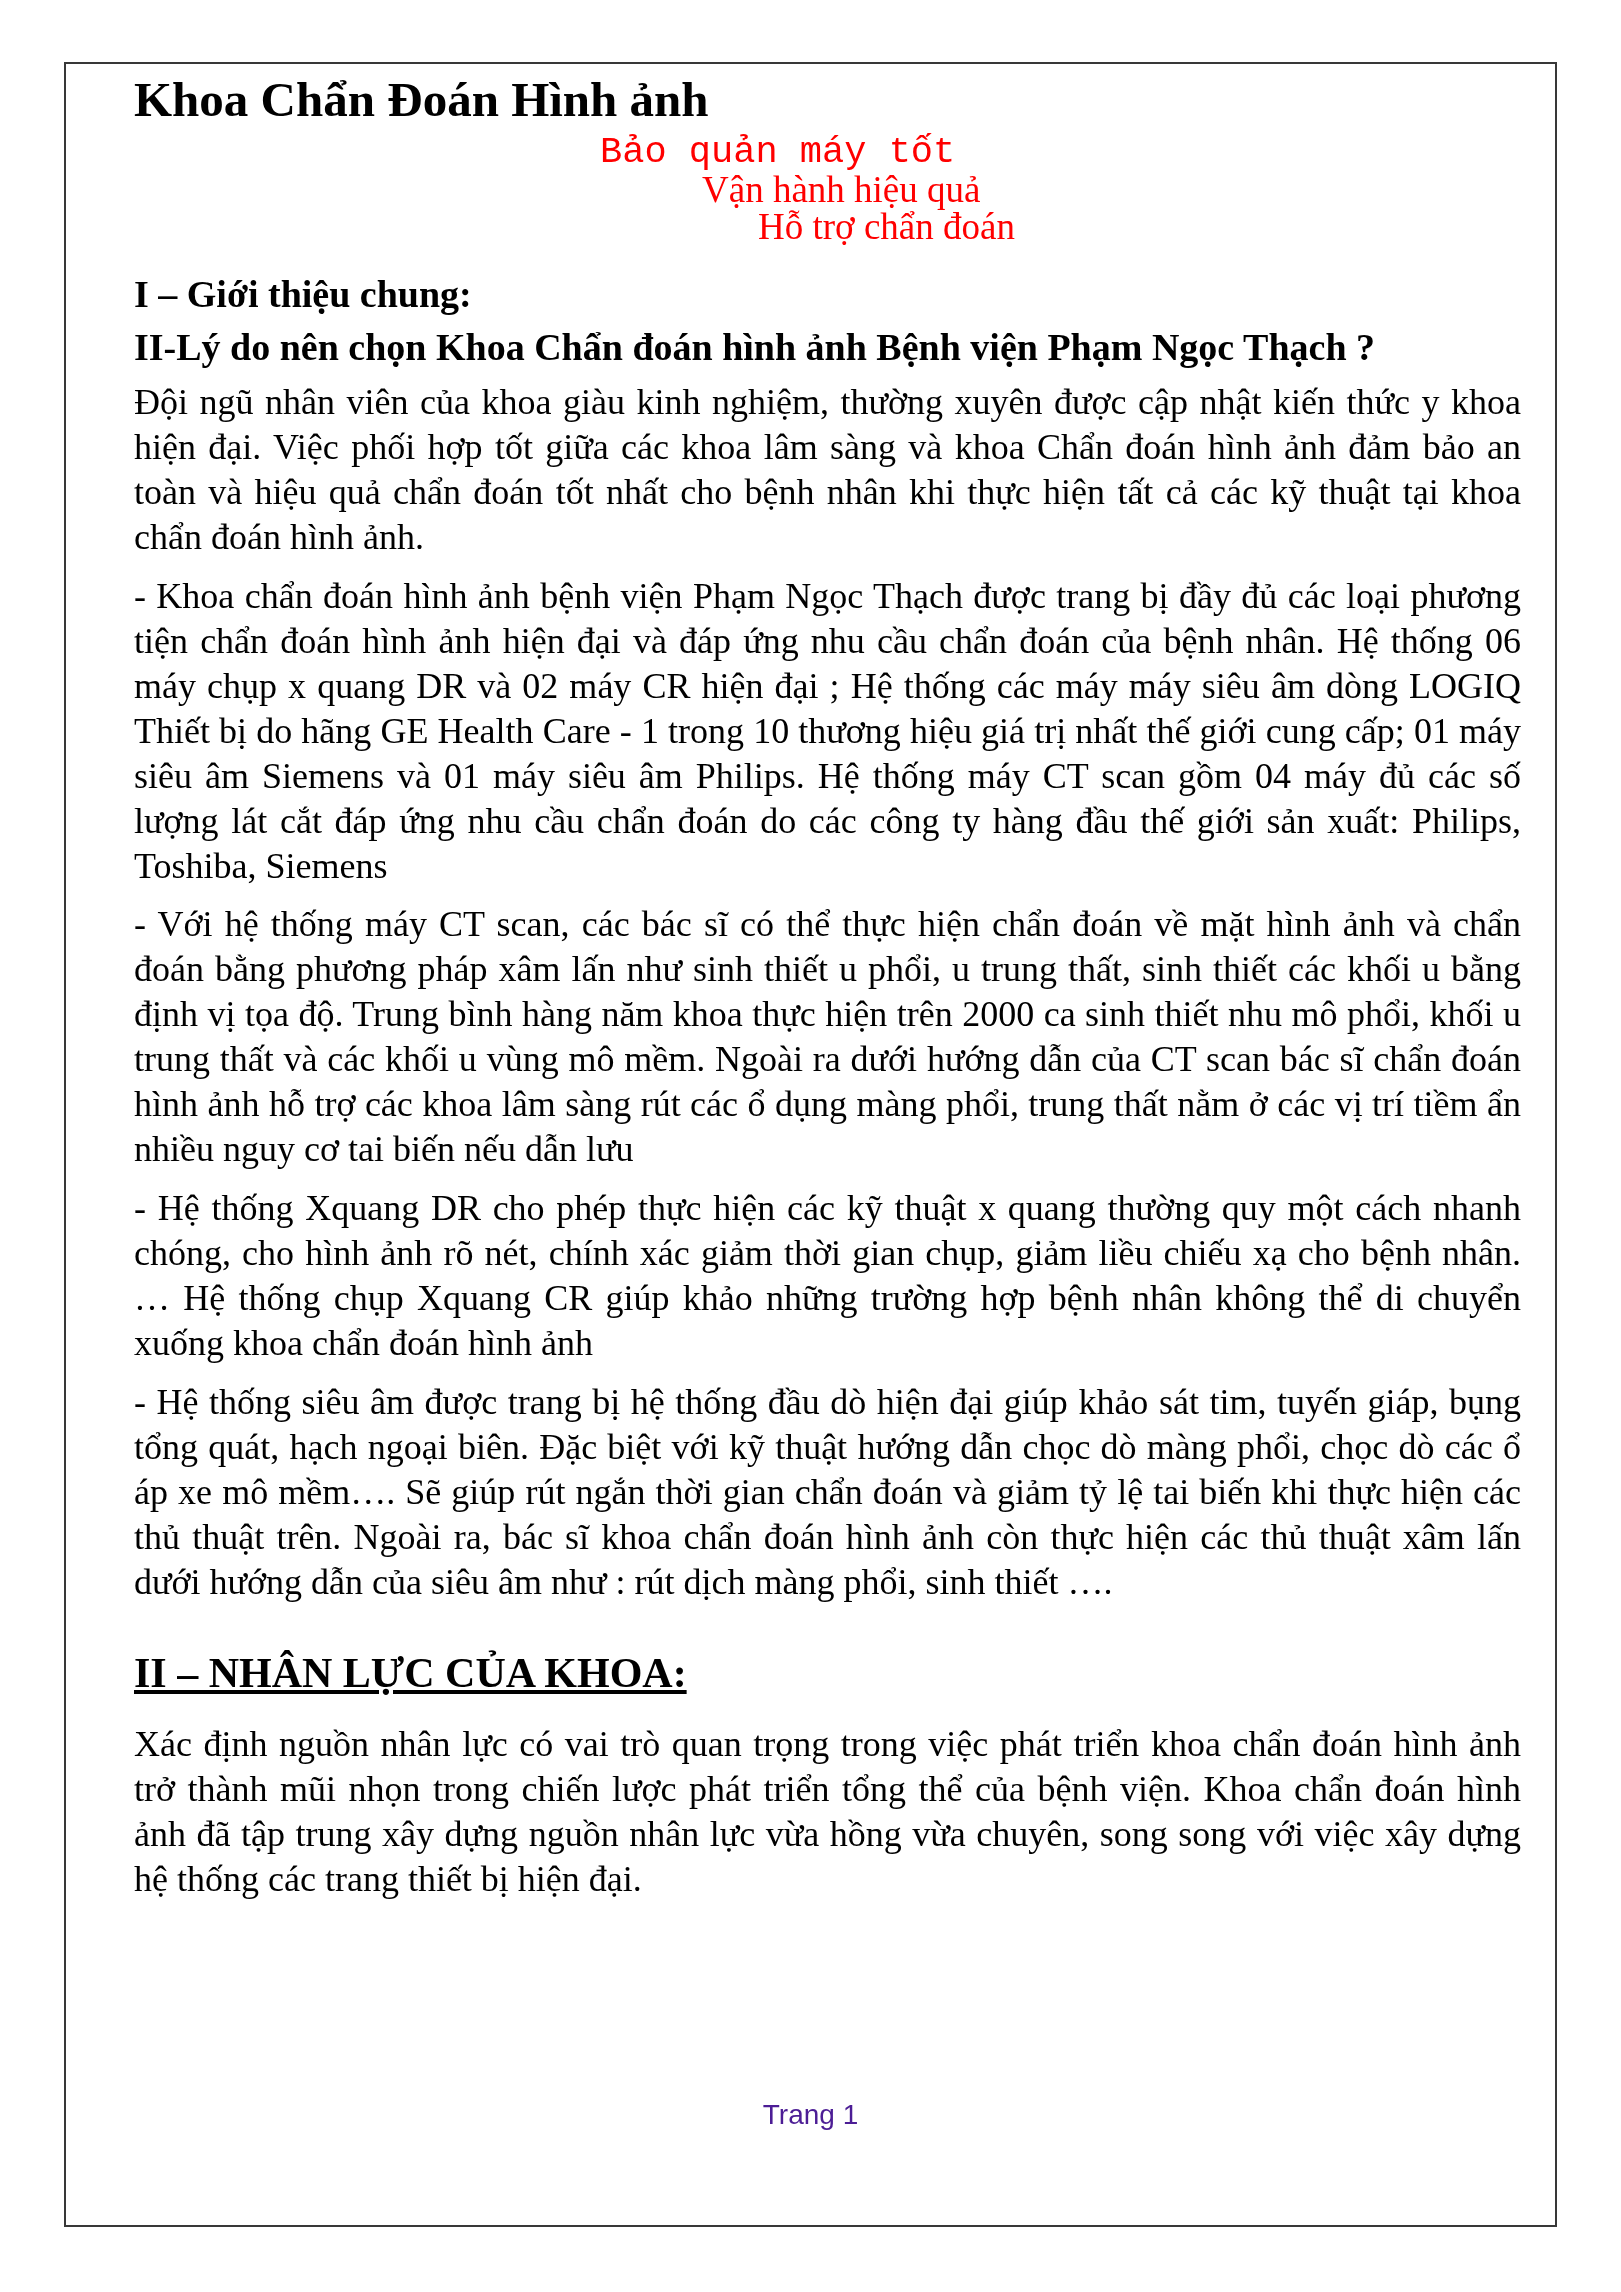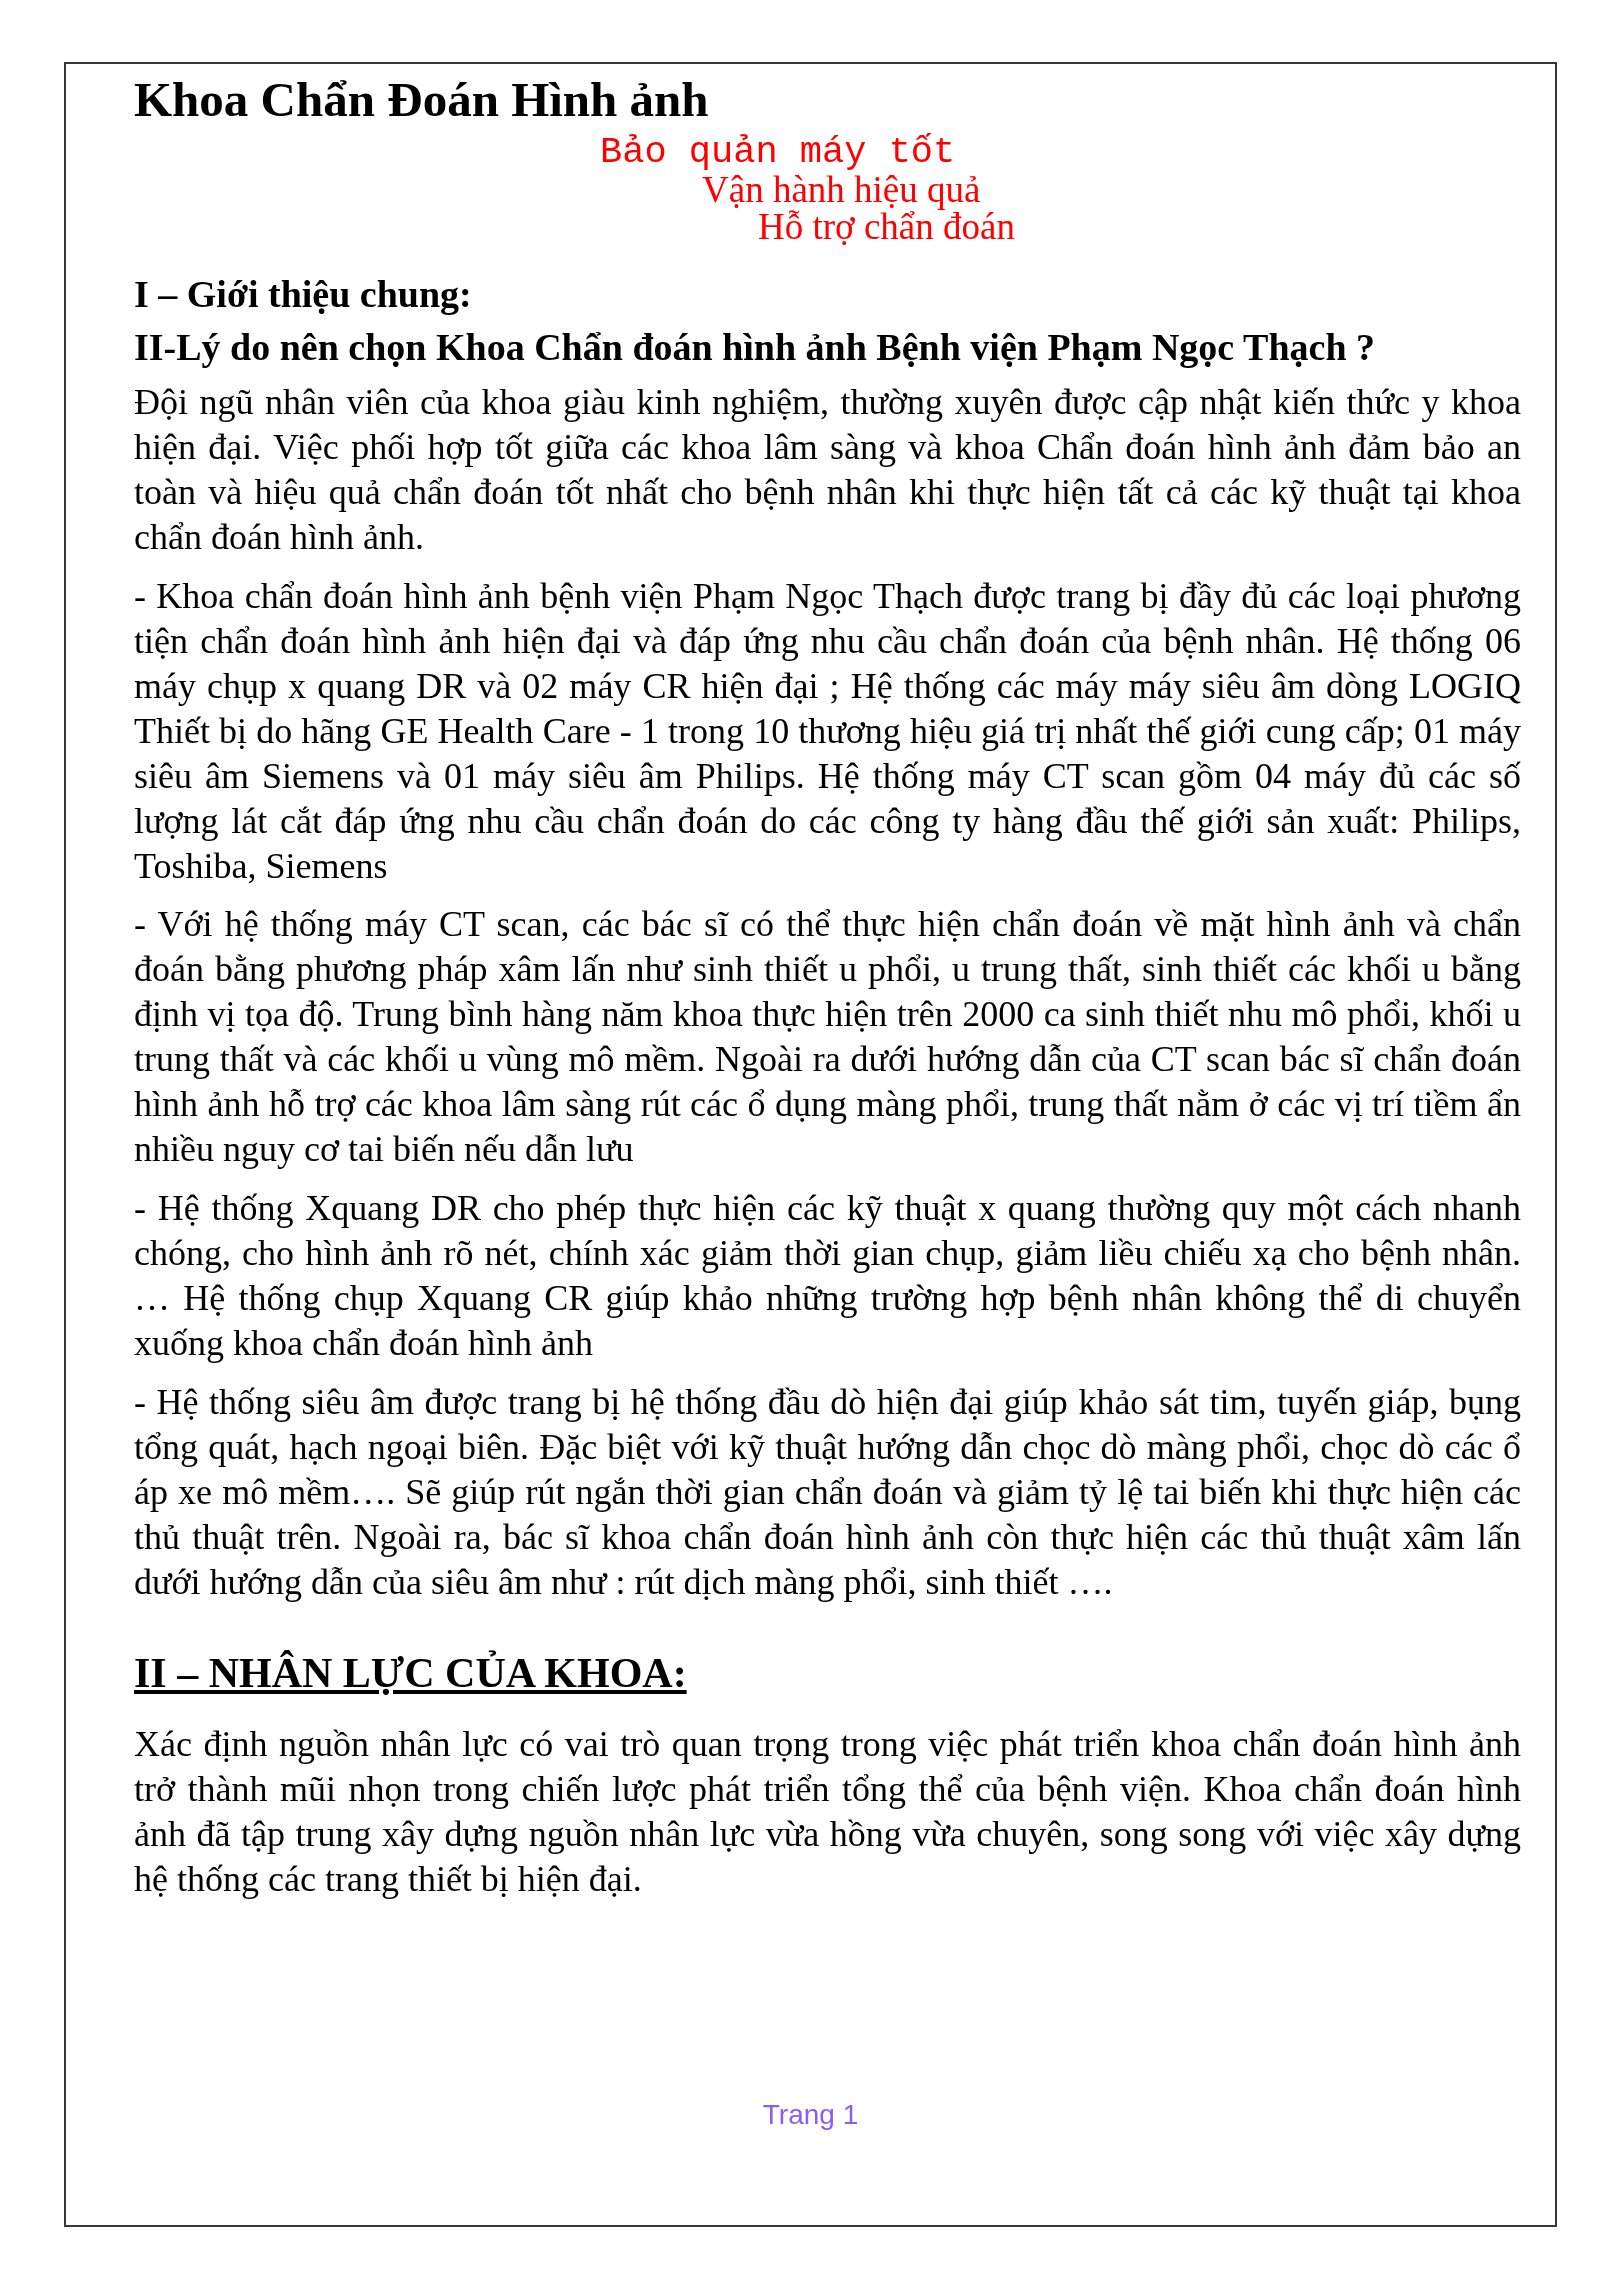--- a/index.html
+++ b/index.html
@@ -70,21 +70,21 @@
     margin: 0 0 13.7px 0;
   }
   .footer {
     position: absolute;
     left: 0;
     top: 2099px;
     width: 100%;
     text-align: center;
     font-family: "Liberation Sans", "DejaVu Sans", sans-serif;
     font-size: 28px;
-    color: #8b5cf6;
+    color: #4c1d95;
   }
 </style>
 </head>
 <body>
 
 <div class="page-border"></div>
 
 <div class="content">
 
   <h1 class="doc-title">Khoa Chẩn Đoán Hình ảnh</h1>

